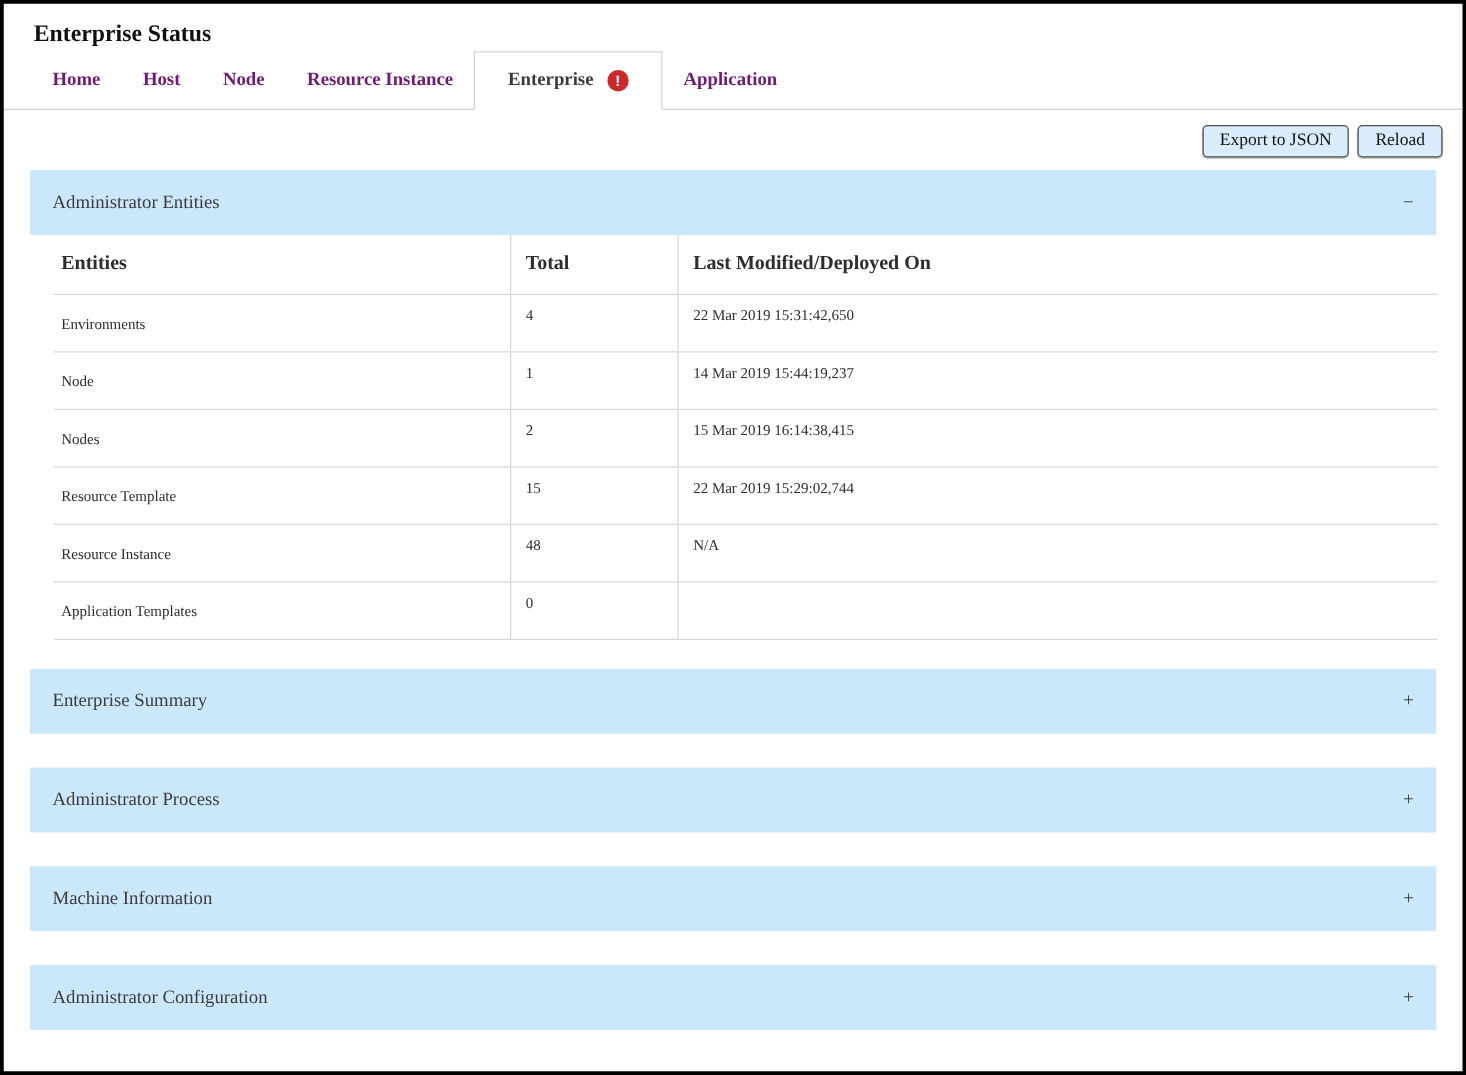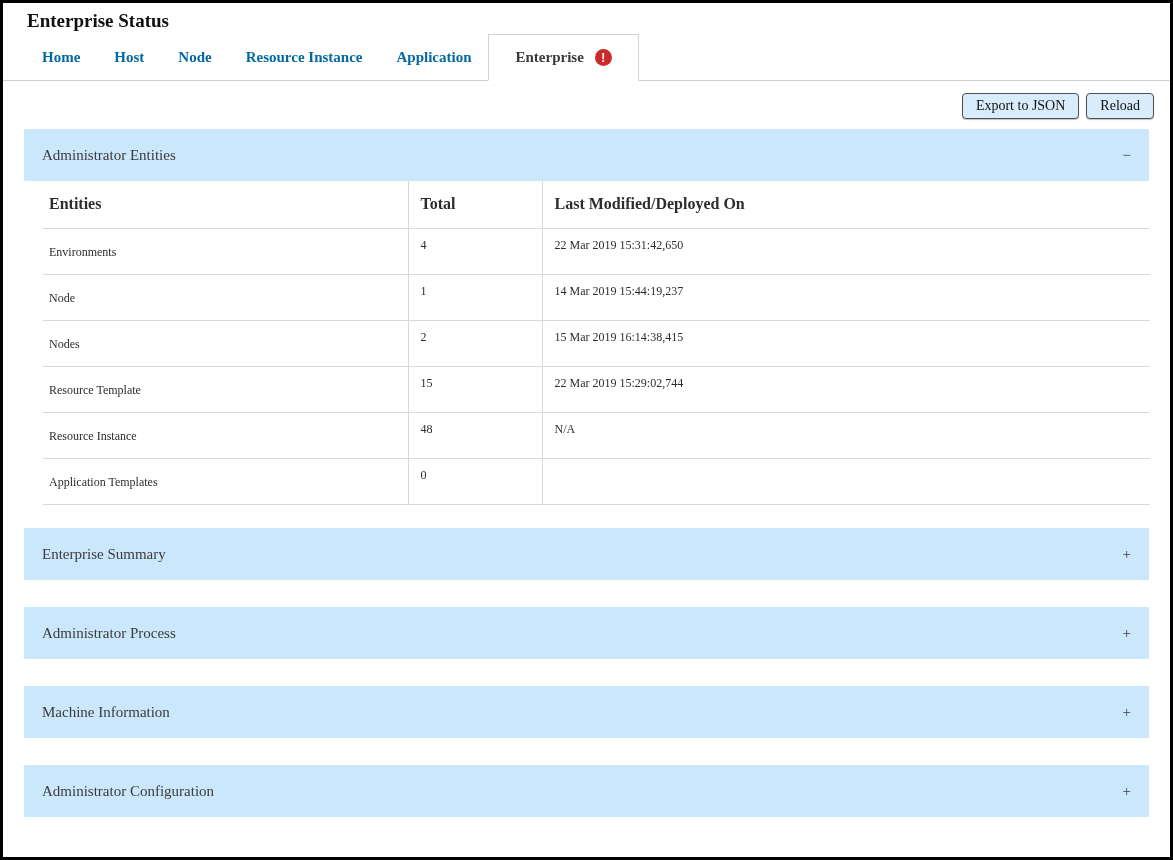--- a/index.html
+++ b/index.html
@@ -7,33 +7,33 @@
   body { font-family: "Liberation Serif", serif; }
   .frame {
     width: 1173px; height: 860px;
     border: 3px solid #000;
     background: #fff;
     overflow: hidden;
     position: relative;
   }
   .page-title {
     font-size: 19px; font-weight: bold; color: #111;
-    padding: 7px 0 0 24px;
+    padding: 14px 0 0 24px;
   }
   .tabbar {
     display: flex; align-items: stretch;
     height: 47px;
     margin-top: 2px;
     padding-left: 22px;
     border-bottom: 1px solid #cfcfcf;
   }
   .tab {
     display: flex; align-items: center;
     padding: 0 17px;
-    color: #0369a1; font-weight: bold; font-size: 15px;
+    color: #701a75; font-weight: bold; font-size: 15px;
     cursor: pointer; white-space: nowrap;
   }
   .tab.active {
     background: #fff; color: #3a3a3a;
     border: 1px solid #d2d2d2; border-bottom: 1px solid #fff;
     margin-bottom: -1px;
     padding: 0 26px;
     gap: 11px;
   }
   .badge {
@@ -103,25 +103,25 @@
 
 <div class="frame">
 
   <div class="page-title">Enterprise Status</div>
 
   <div class="tabbar">
     <div class="tab">Home</div>
     <div class="tab">Host</div>
     <div class="tab">Node</div>
     <div class="tab">Resource Instance</div>
-    <div class="tab">Application</div>
     <div class="tab active">
       <span>Enterprise</span>
       <span class="badge">!</span>
     </div>
+    <div class="tab">Application</div>
   </div>
 
   <div class="toolbar">
     <button class="btn">Export to JSON</button>
     <button class="btn">Reload</button>
   </div>
 
   <div class="section">
     <div class="acc-header">
       <span>Administrator Entities</span>

